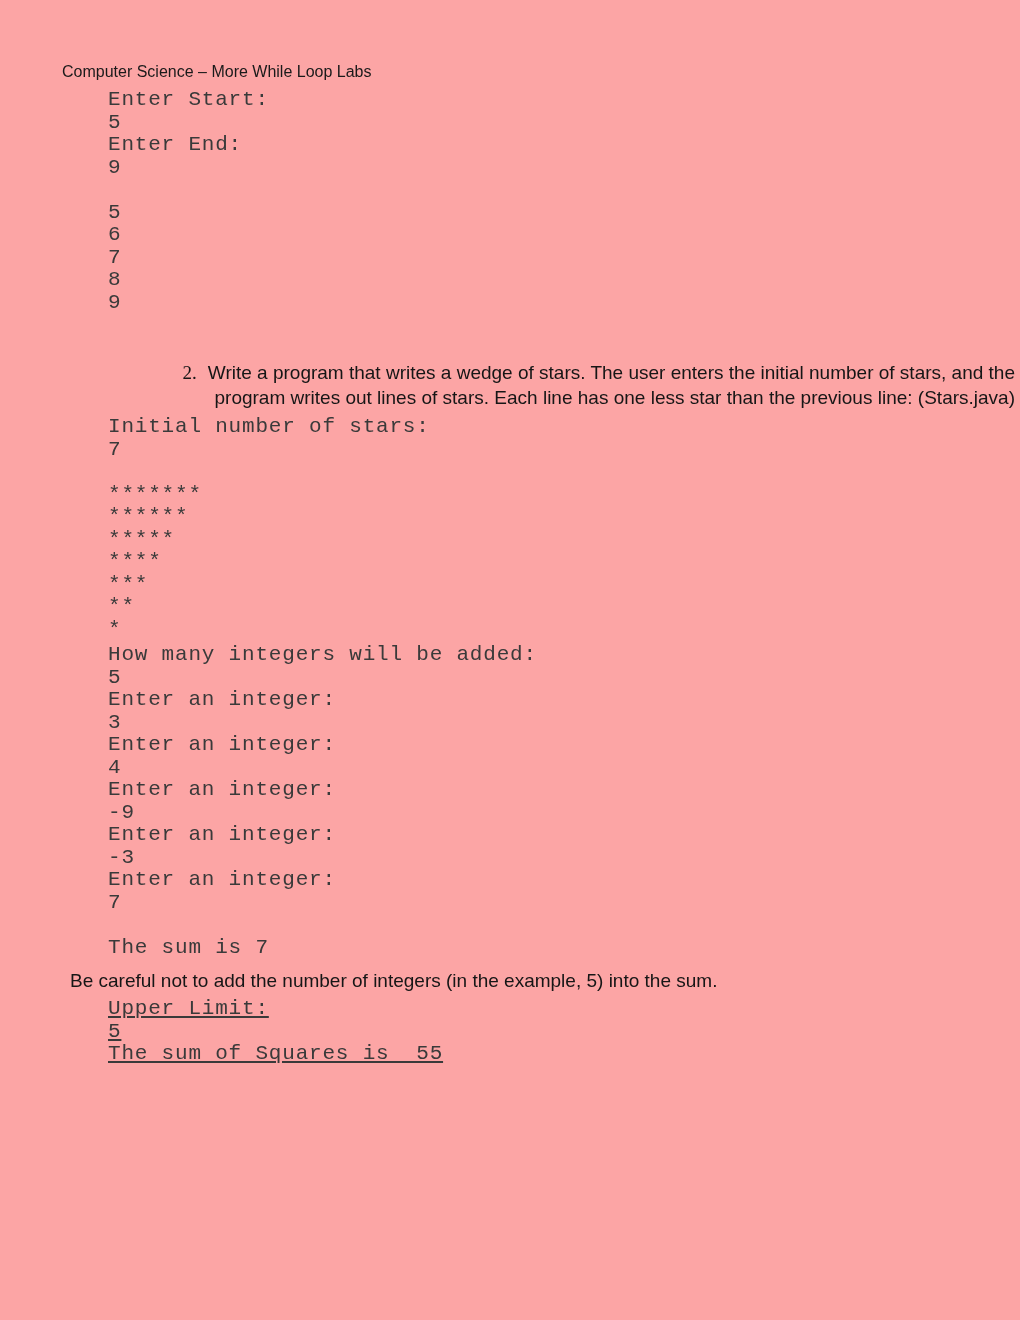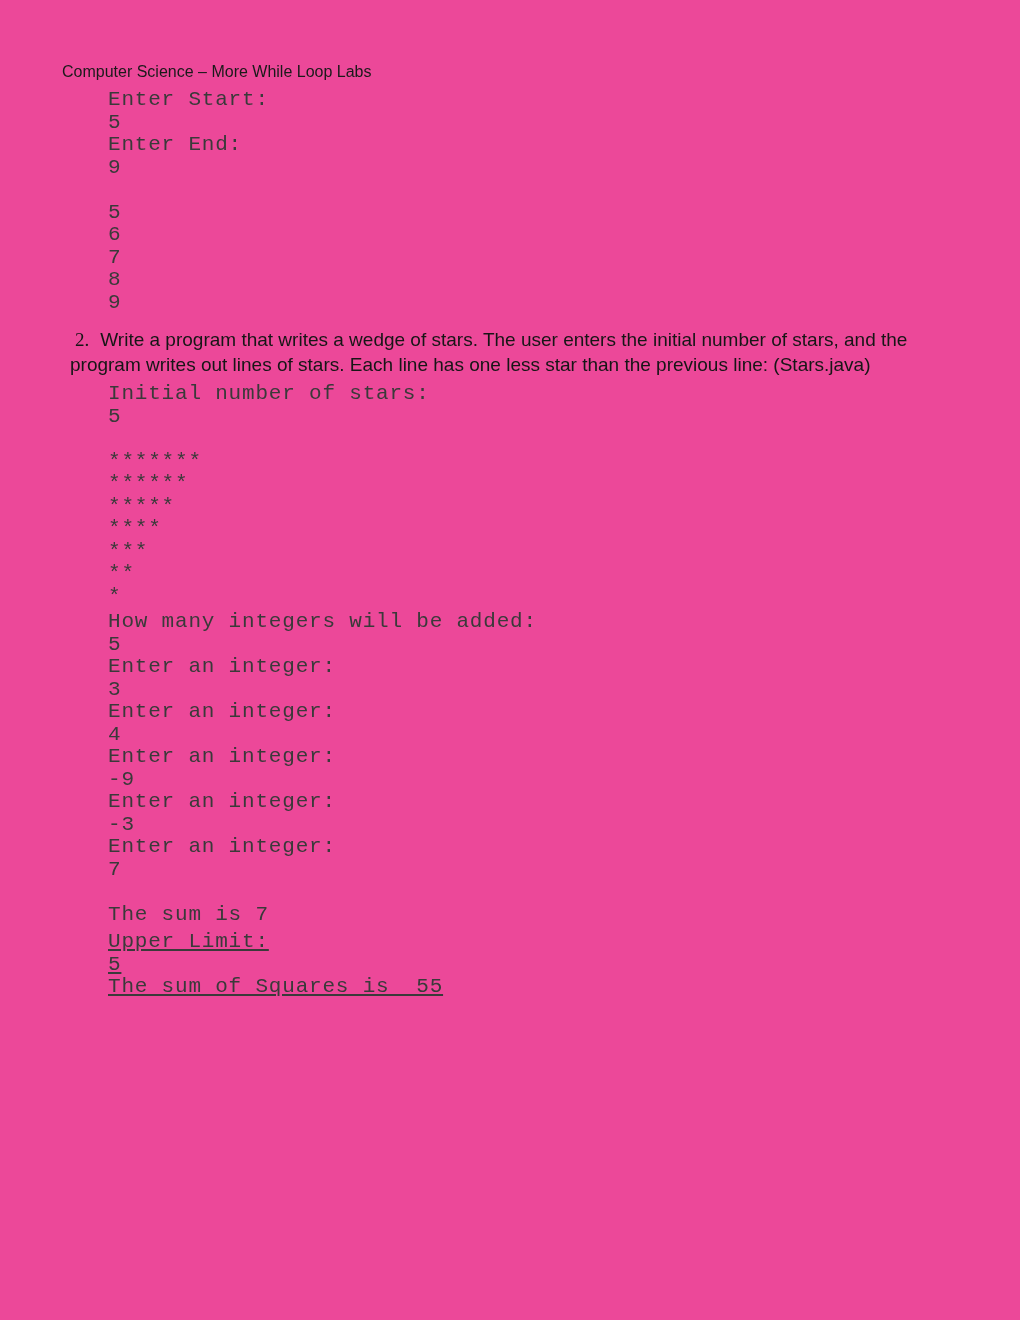--- a/index.html
+++ b/index.html
@@ -1,21 +1,21 @@
 <!DOCTYPE html>
 <html><head>
 <meta charset="utf-8">
 <style>
   * { margin: 0; padding: 0; box-sizing: border-box; }
   html, body { background: #ffffff; }
   .page {
     position: relative;
     width: 1020px;
     height: 1320px;
-    background: #ec4899;
+    background: #fca5a5;
     overflow: hidden;
     color: #1c1c1c;
   }
   .doc-header {
     margin: 62px 0 0 62px;
     font-family: "Liberation Sans", "DejaVu Sans", sans-serif;
     font-size: 16px;
     line-height: 19px;
     color: #1a1a1a;
   }
@@ -48,21 +48,21 @@
     margin-left: 108px;
     font-family: "Liberation Mono", "DejaVu Sans Mono", monospace;
     font-size: 21px;
     line-height: 22.5px;
     letter-spacing: 0.8px;
     white-space: pre;
     color: #3a3a3a;
   }
   .mt-item1  { margin-top: 10px; }
   .mt-code1  { margin-top: 8px; }
-  .mt-item2  { margin-top: 13px; }
+  .mt-item2  { margin-top: 46px; text-align: right; }
   .mt-code2  { margin-top: 6px; }
   .mt-item3  { margin-top: 10px; }
   .mt-code3  { margin-top: 3px; }
   .mt-note   { margin-top: 9px; }
   .mt-item4  { margin-top: 7px; }
   .mt-code4  { margin-top: 5px; text-decoration: underline; }
 </style>
 </head>
 <body>
 
@@ -77,21 +77,21 @@
 
 5
 6
 7
 8
 9</pre>
 
   <p class="item mt-item2"><span class="num">2.</span><span class="item-text">Write a program that writes a wedge of stars. The user enters the initial number of stars, and the
 program writes out lines of stars. Each line has one less star than the previous line: (Stars.java)</span></p>
   <pre class="console mt-code2">Initial number of stars:
-5
+7
 
 *******
 ******
 *****
 ****
 ***
 **
 *</pre>
 
   <pre class="console mt-code3">How many integers will be added:
@@ -102,18 +102,19 @@
 4
 Enter an integer:
 -9
 Enter an integer:
 -3
 Enter an integer:
 7
 
 The sum is 7</pre>
 
+  <p class="note mt-note">Be careful not to add the number of integers (in the example, 5) into the sum.</p>
 
   <pre class="console mt-code4">Upper Limit:
 5
 The sum of Squares is  55</pre>
 
 </div>
 
 </body></html>

